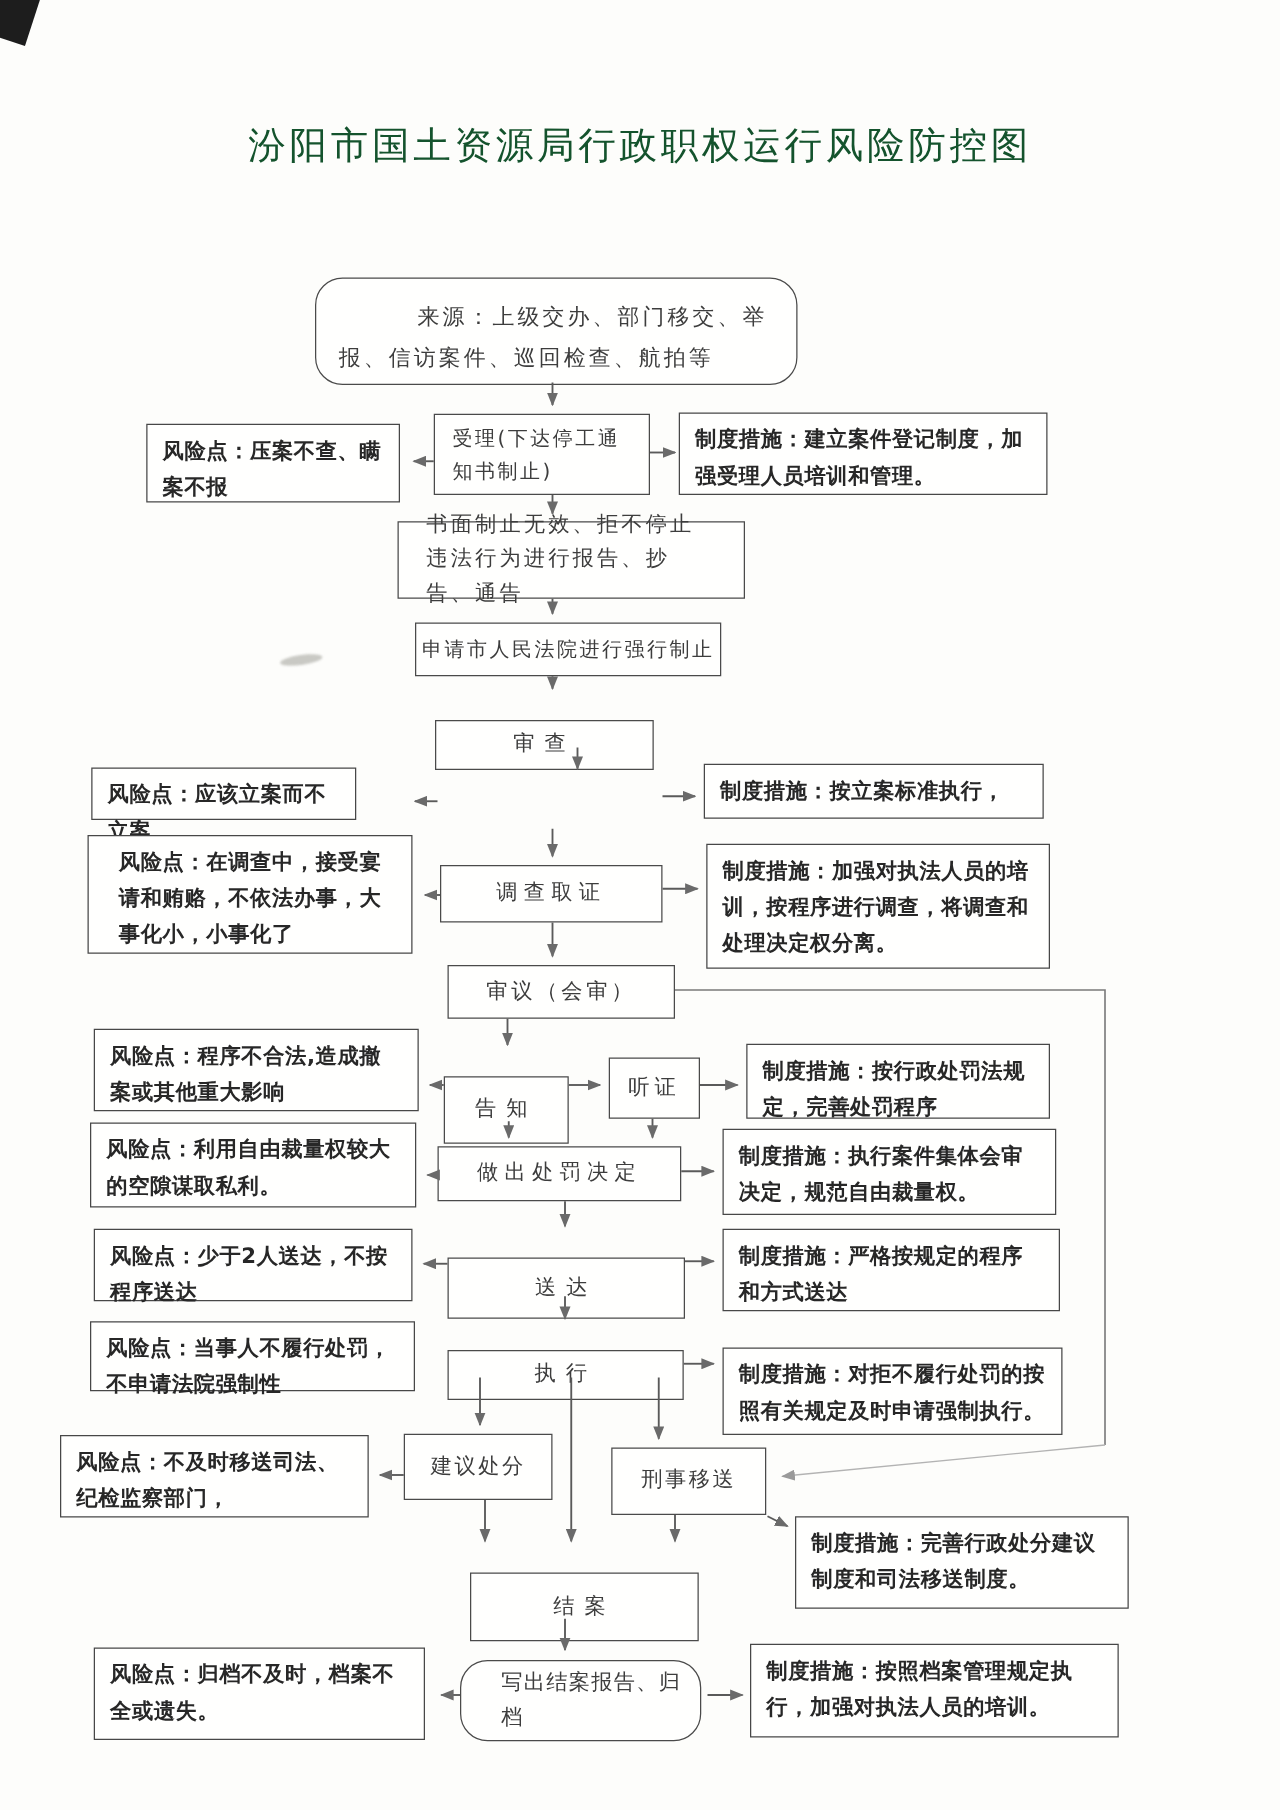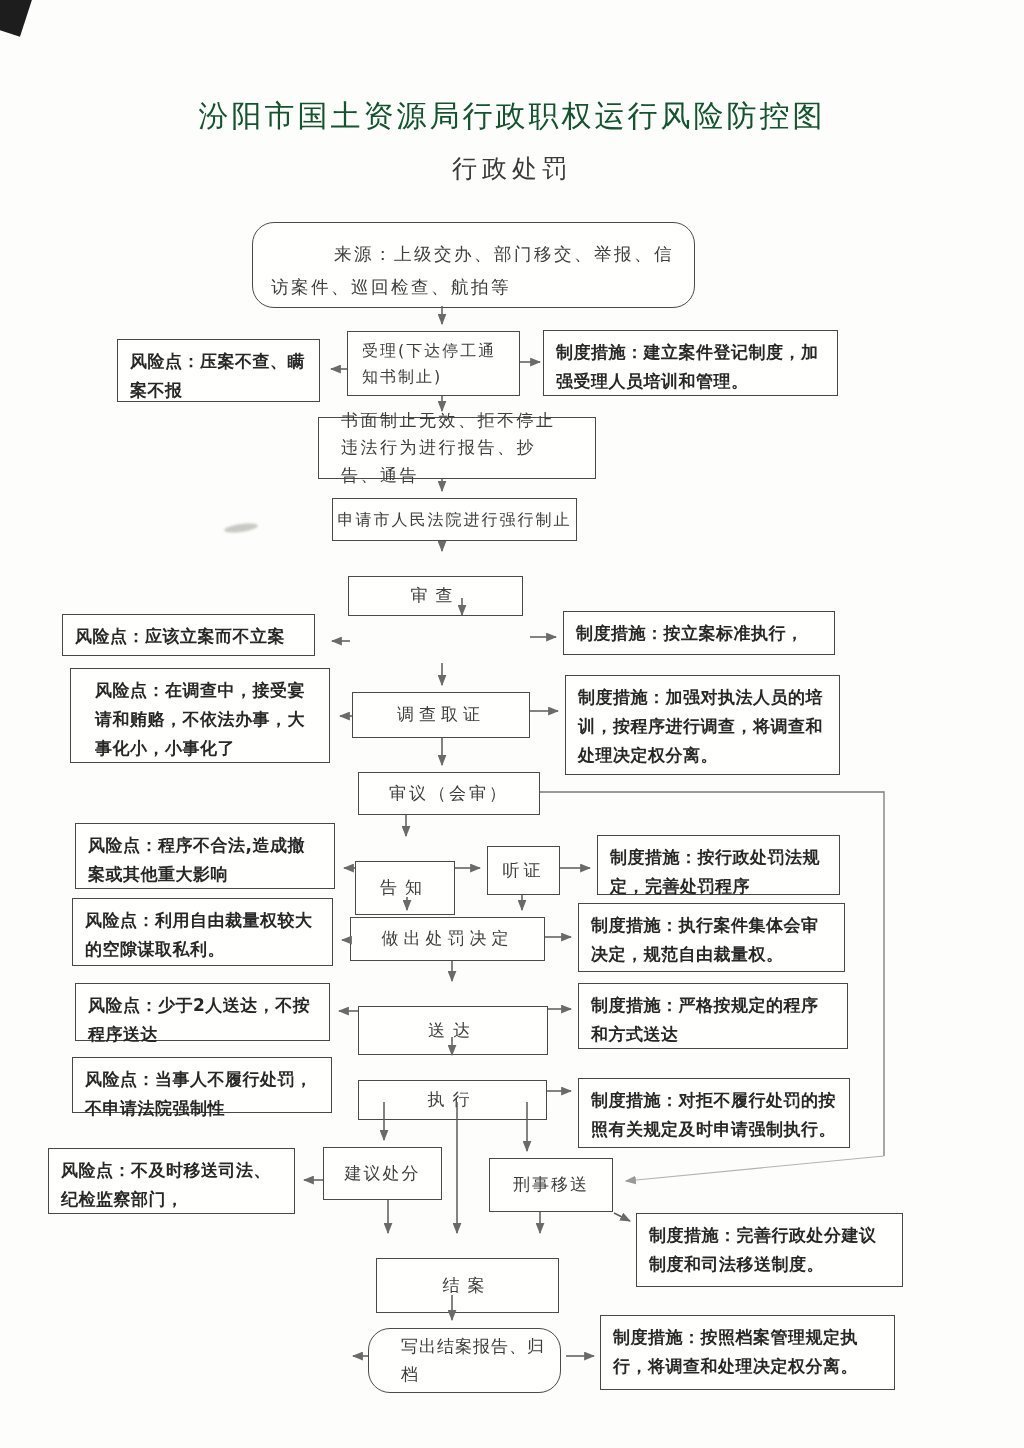--- a/index.html
+++ b/index.html
@@ -51,23 +51,22 @@
 </style>
 </head>
 <body>
 
 <div id="page">
 
   <div class="corner-artifact"></div>
   <div class="smudge"></div>
 
   <div class="title">汾阳市国土资源局行政职权运行风险防控图</div>
-  <div class="subtitle">行政处罚</div>
 
-  <div class="box rounded src" style="left:252px;top:222px;width:443px;height:86px;">来源：上级交办、部门移交、举报、信访案件、巡回检查、航拍等</div>
+  <div class="box rounded src" style="left:252px;top:222px;width:386px;height:86px;">来源：上级交办、部门移交、举报、信访案件、巡回检查、航拍等</div>
 
   <div class="box" style="left:347px;top:331px;width:173px;height:65px;font-size:16px;letter-spacing:2px;padding:4px 14px;">受理(下达停工通知书制止)</div>
 
   <div class="box" style="left:318px;top:417px;width:278px;height:62px;padding:6px 22px;letter-spacing:2.5px;">书面制止无效、拒不停止违法行为进行报告、抄告、通告</div>
 
   <div class="box nowrap" style="left:332px;top:498px;width:245px;height:43px;">申请市人民法院进行强行制止</div>
 
   <div class="box wide" style="left:348px;top:558px;width:175px;height:40px;">审查</div>
 
 
@@ -88,52 +87,53 @@
   <div class="box" style="left:323px;top:1147px;width:119px;height:53px;letter-spacing:2px;">建议处分</div>
 
   <div class="box" style="left:489px;top:1158px;width:124px;height:54px;letter-spacing:2px;">刑事移送</div>
 
   <div class="box wide" style="left:376px;top:1240px;width:183px;height:55px;">结案</div>
 
   <div class="box rounded" style="left:368px;top:1328px;width:193px;height:65px;font-size:17px;letter-spacing:1px;padding-left:32px;">写出结案报告、归档</div>
 
   <div class="note" style="left:117px;top:339px;width:203px;height:63px;">风险点：压案不查、瞒案不报</div>
 
-  <div class="note" style="left:62px;top:614px;width:253px;height:42px;">风险点：应该立案而不立案</div>
+  <div class="note" style="left:73px;top:614px;width:212px;height:42px;">风险点：应该立案而不立案</div>
 
   <div class="note" style="left:70px;top:668px;width:260px;height:95px;padding-left:24px;">风险点：在调查中，接受宴请和贿赂，不依法办事，大事化小，小事化了</div>
 
   <div class="note" style="left:75px;top:823px;width:260px;height:66px;">风险点：程序不合法,造成撤案或其他重大影响</div>
 
   <div class="note" style="left:72px;top:898px;width:261px;height:68px;">风险点：利用自由裁量权较大的空隙谋取私利。</div>
 
   <div class="note" style="left:75px;top:983px;width:255px;height:58px;">风险点：少于2人送达，不按程序送达</div>
 
   <div class="note" style="left:72px;top:1057px;width:260px;height:56px;">风险点：当事人不履行处罚，不申请法院强制性</div>
 
   <div class="note" style="left:48px;top:1148px;width:247px;height:66px;">风险点：不及时移送司法、纪检监察部门，</div>
 
+  <div class="note" style="left:75px;top:1318px;width:265px;height:74px;">风险点：归档不及时，档案不全或遗失。</div>
 
   <div class="note" style="left:543px;top:330px;width:295px;height:66px;">制度措施：建立案件登记制度，加强受理人员培训和管理。</div>
 
   <div class="note" style="left:563px;top:611px;width:272px;height:44px;">制度措施：按立案标准执行，</div>
 
   <div class="note" style="left:565px;top:675px;width:275px;height:100px;">制度措施：加强对执法人员的培训，按程序进行调查，将调查和处理决定权分离。</div>
 
   <div class="note" style="left:597px;top:835px;width:243px;height:60px;">制度措施：按行政处罚法规定，完善处罚程序</div>
 
   <div class="note" style="left:578px;top:903px;width:267px;height:69px;">制度措施：执行案件集体会审决定，规范自由裁量权。</div>
 
   <div class="note" style="left:578px;top:983px;width:270px;height:66px;">制度措施：严格按规定的程序和方式送达</div>
 
   <div class="note" style="left:578px;top:1078px;width:272px;height:70px;">制度措施：对拒不履行处罚的按照有关规定及时申请强制执行。</div>
 
   <div class="note" style="left:636px;top:1213px;width:267px;height:74px;">制度措施：完善行政处分建议制度和司法移送制度。</div>
 
-  <div class="note" style="left:600px;top:1315px;width:295px;height:75px;">制度措施：按照档案管理规定执行，将调查和处理决定权分离。</div>
+  <div class="note" style="left:600px;top:1315px;width:295px;height:75px;">制度措施：按照档案管理规定执行，加强对执法人员的培训。</div>
 
   <svg class="connectors" width="1024" height="1448" viewBox="0 0 1024 1448">
     <defs>
       <marker id="ah" markerUnits="userSpaceOnUse" markerWidth="11" markerHeight="9" viewBox="0 0 10 8" refX="9" refY="4" orient="auto">
         <path d="M0,0 L10,4 L0,8 Z" fill="#6a6a6a"></path>
       </marker>
       <marker id="ahl" markerUnits="userSpaceOnUse" markerWidth="11" markerHeight="9" viewBox="0 0 10 8" refX="9" refY="4" orient="auto">
         <path d="M0,0 L10,4 L0,8 Z" fill="#9a9a9a"></path>
       </marker>
     </defs>

